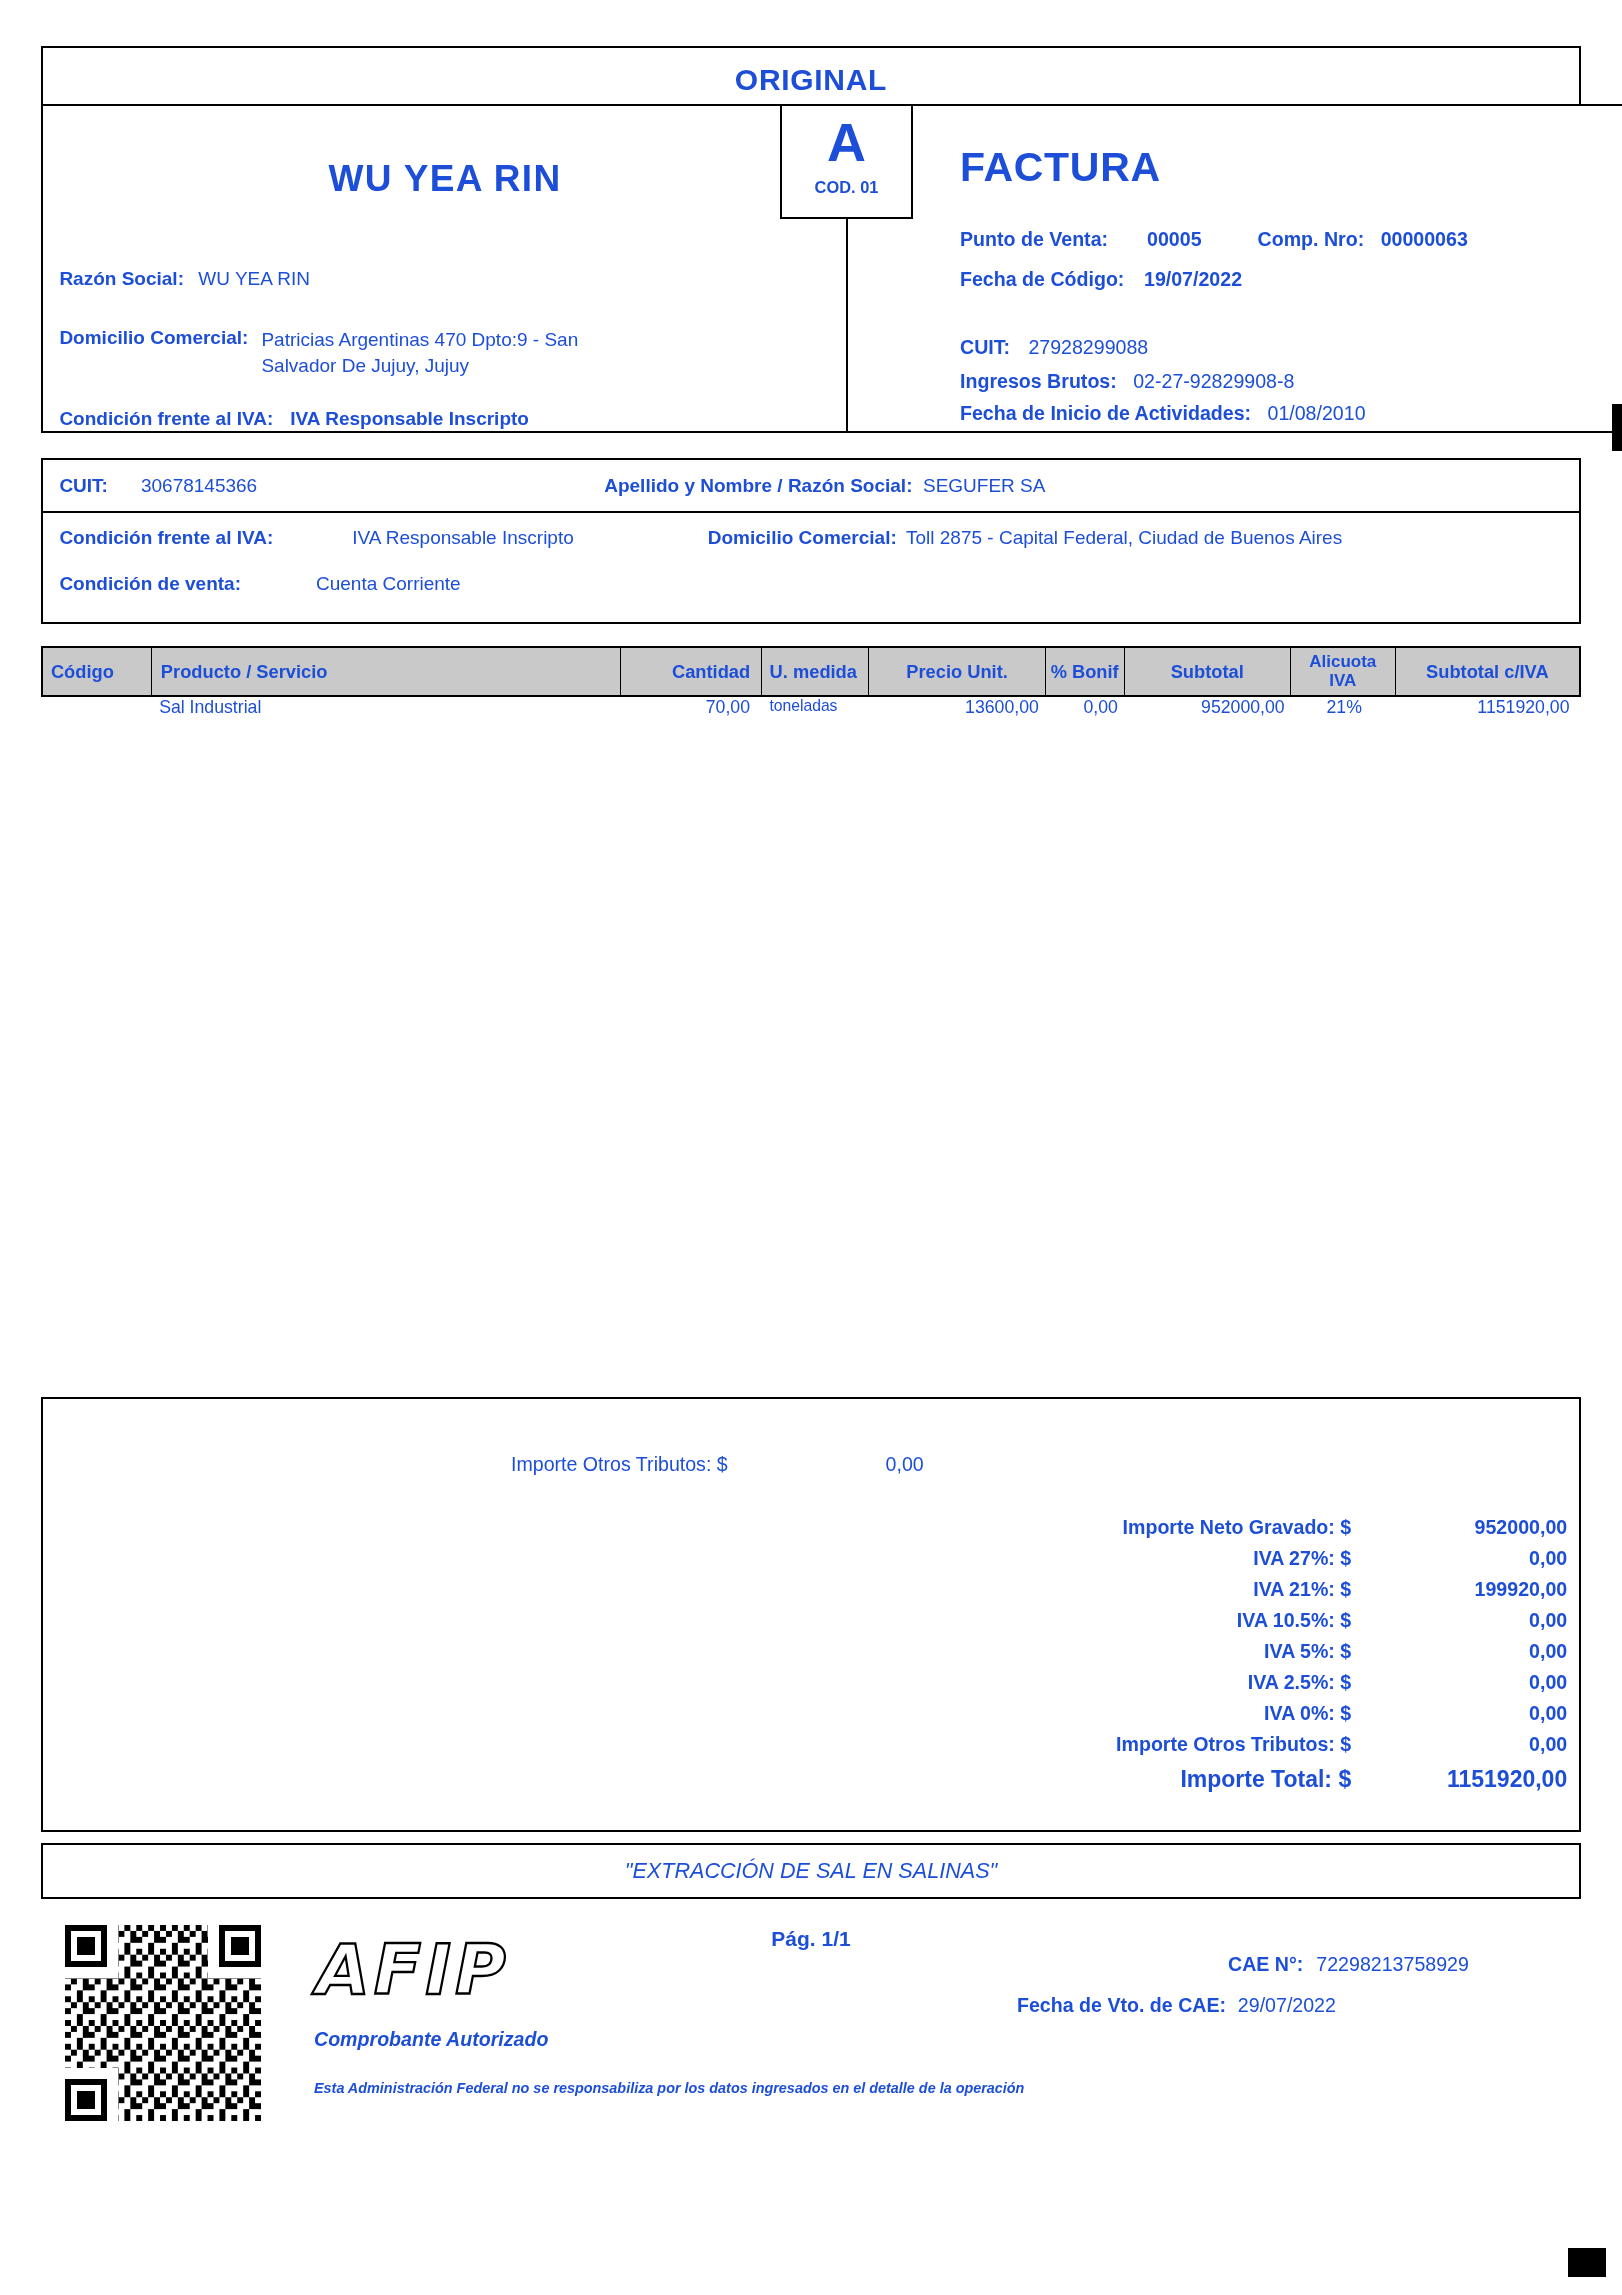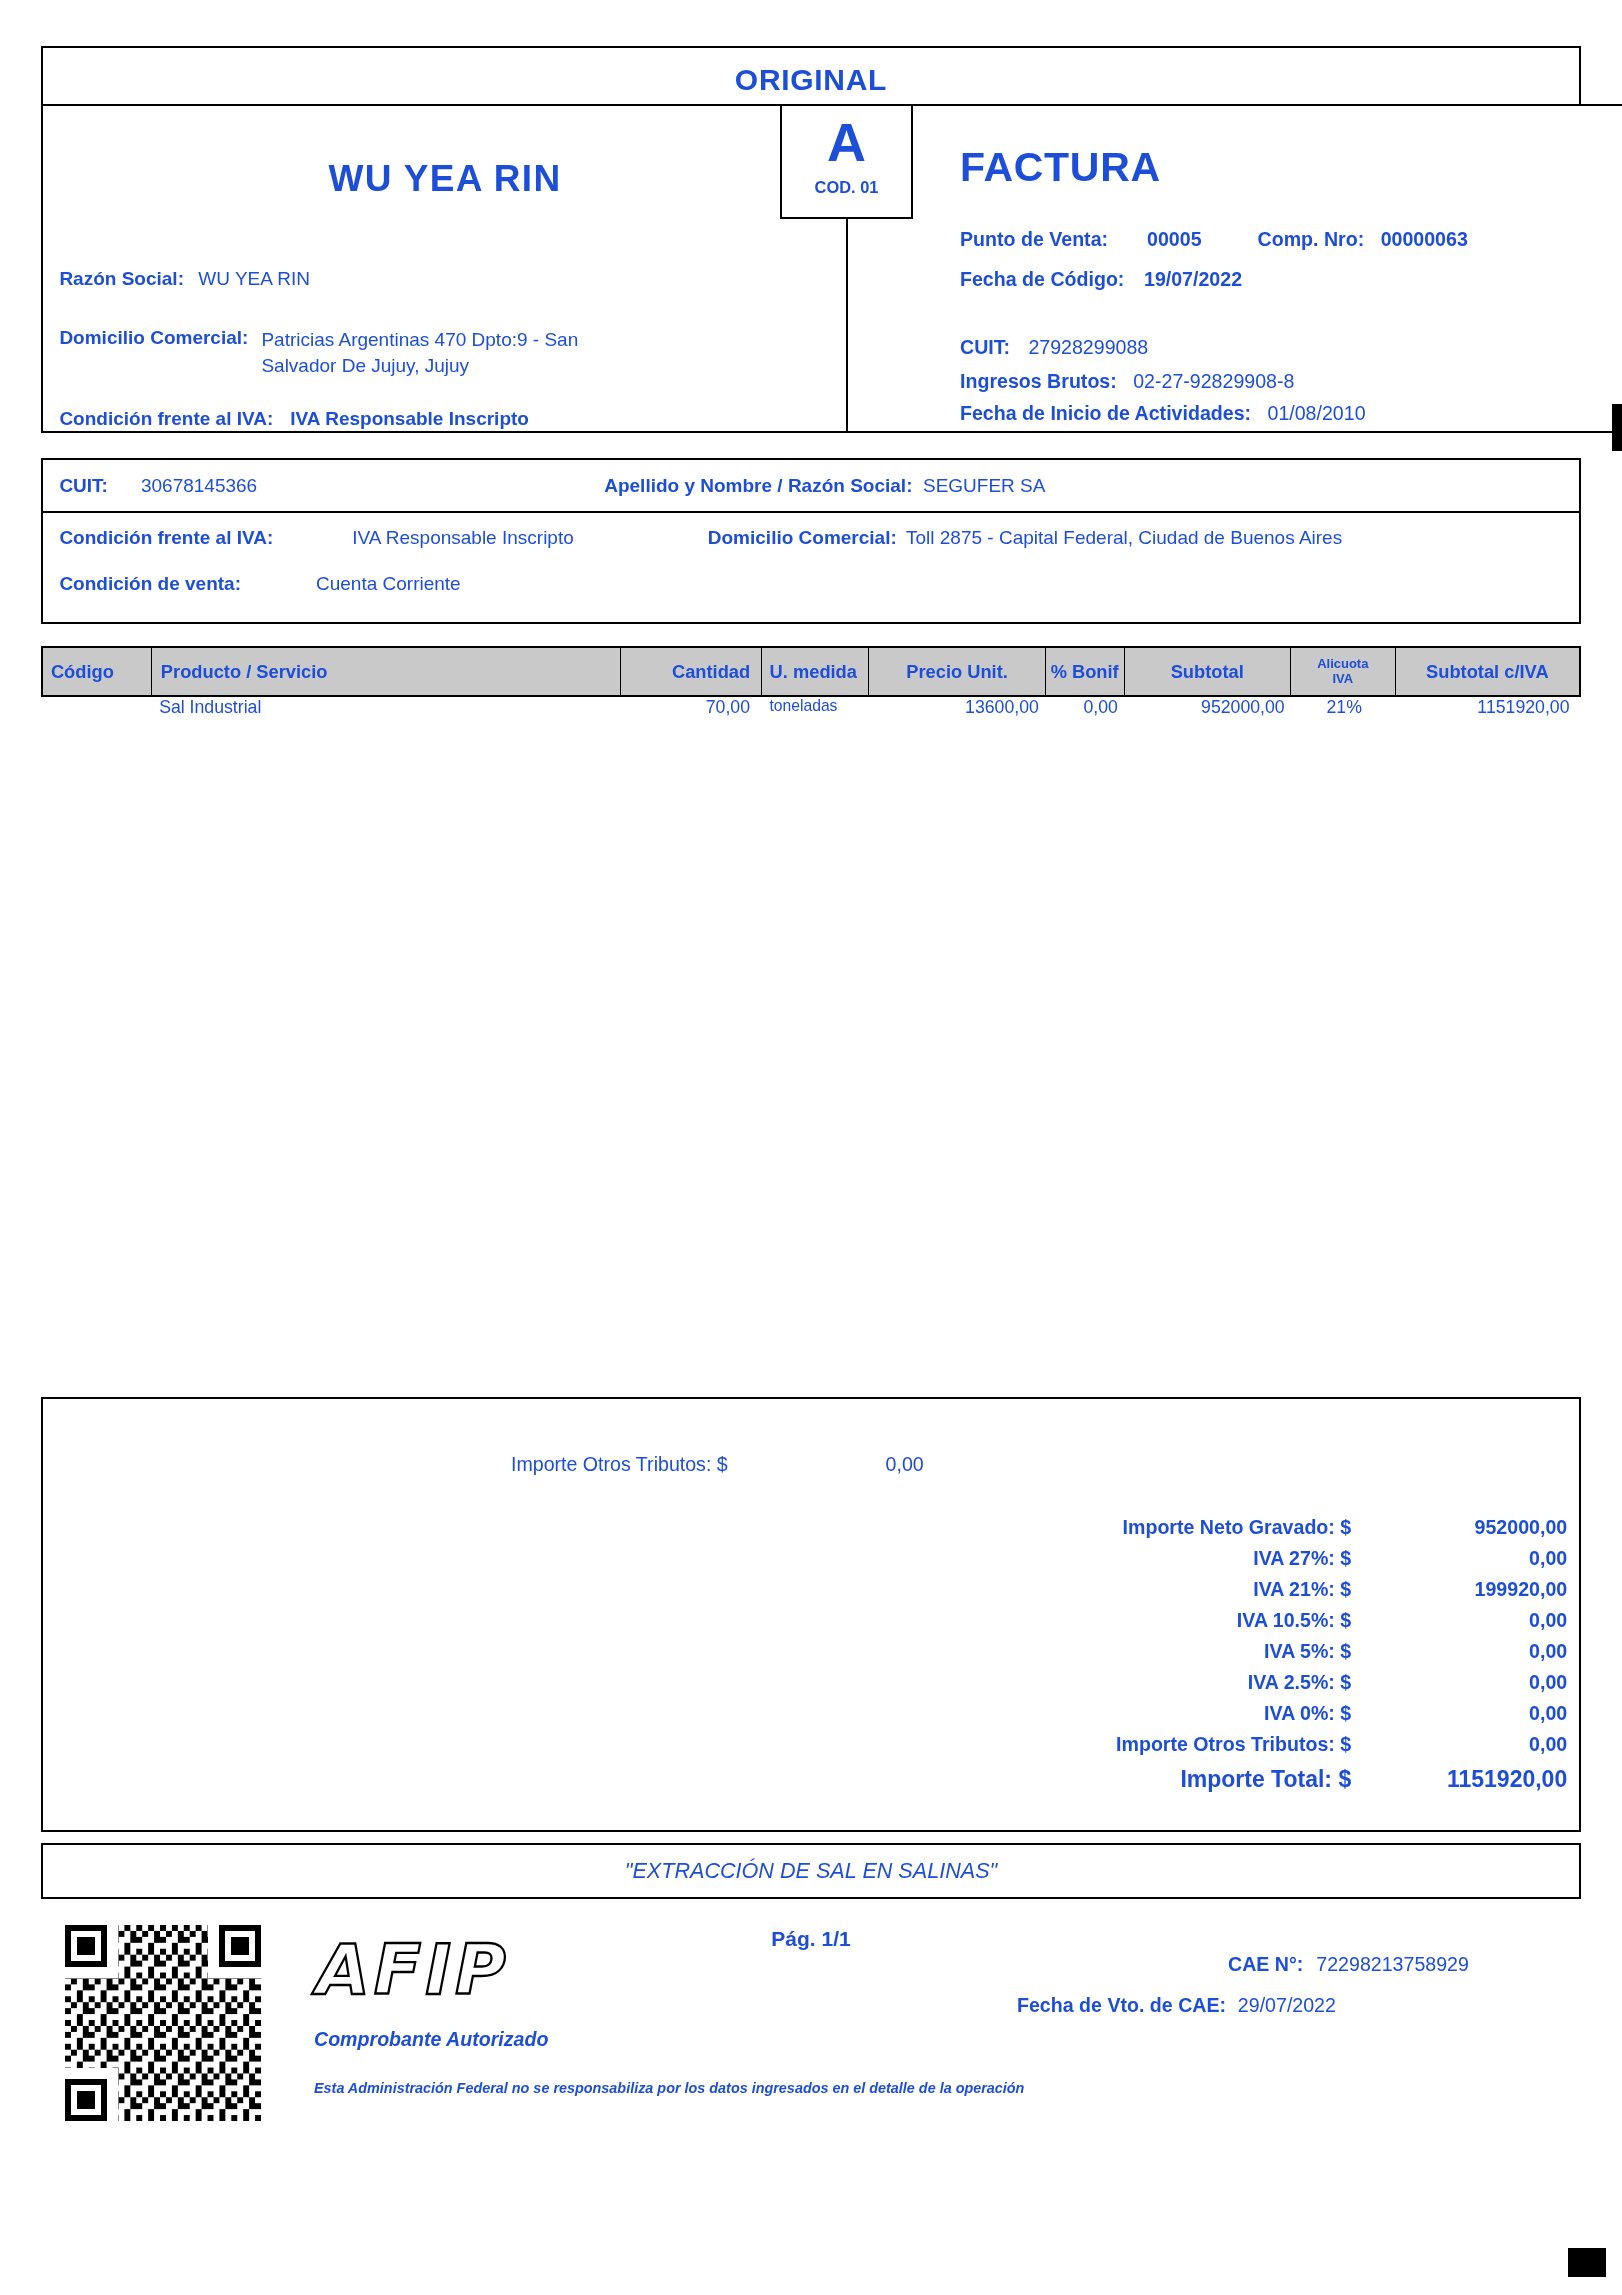--- a/index.html
+++ b/index.html
@@ -69,21 +69,21 @@
   .trow { position:absolute; left:41px; top:697px; width:1540px; display:flex; font-size:17.7px; }
   .trow .c { border-right:1.3px solid transparent; display:flex; align-items:flex-start;
     padding-top:0; }
   .c0{width:109px}.c1{width:471px}.c2{width:141px}.c3{width:108px}.c4{width:177px}
   .c5{width:79px}.c6{width:167px}.c7{width:105px}.c8{width:184px}
   .al { justify-content:flex-start; }
   .ar { justify-content:flex-end; }
   .ac { justify-content:center; text-align:center; }
   .pl12{padding-left:7.9px}.pl14{padding-left:9.2px}.pr10{padding-right:6.5px}
   .pr16{padding-right:10.5px}
-  .alicuota-h { font-size:13px; line-height:1.1; }
+  .alicuota-h { font-size:17px; line-height:1.1; }
   .alicuota-h span { display:inline-block; width:72px; text-align:center; }
   .umed { font-size:15.7px; padding-top:14.4px; }
 
   
   .totals-box { left:41px; top:1397px; width:1540px; height:435px; }
   .totals-inline { position:absolute; left:468px; top:54px; display:flex; font-size:19.6px; }
   .totals-inline .v { width:196px; text-align:right; }
   .totals-list { position:absolute; right:11.8px; top:113px; }
   .trow2 { display:flex; justify-content:flex-end; align-items:center; height:31px;
     font-weight:bold; font-size:19.6px; }

